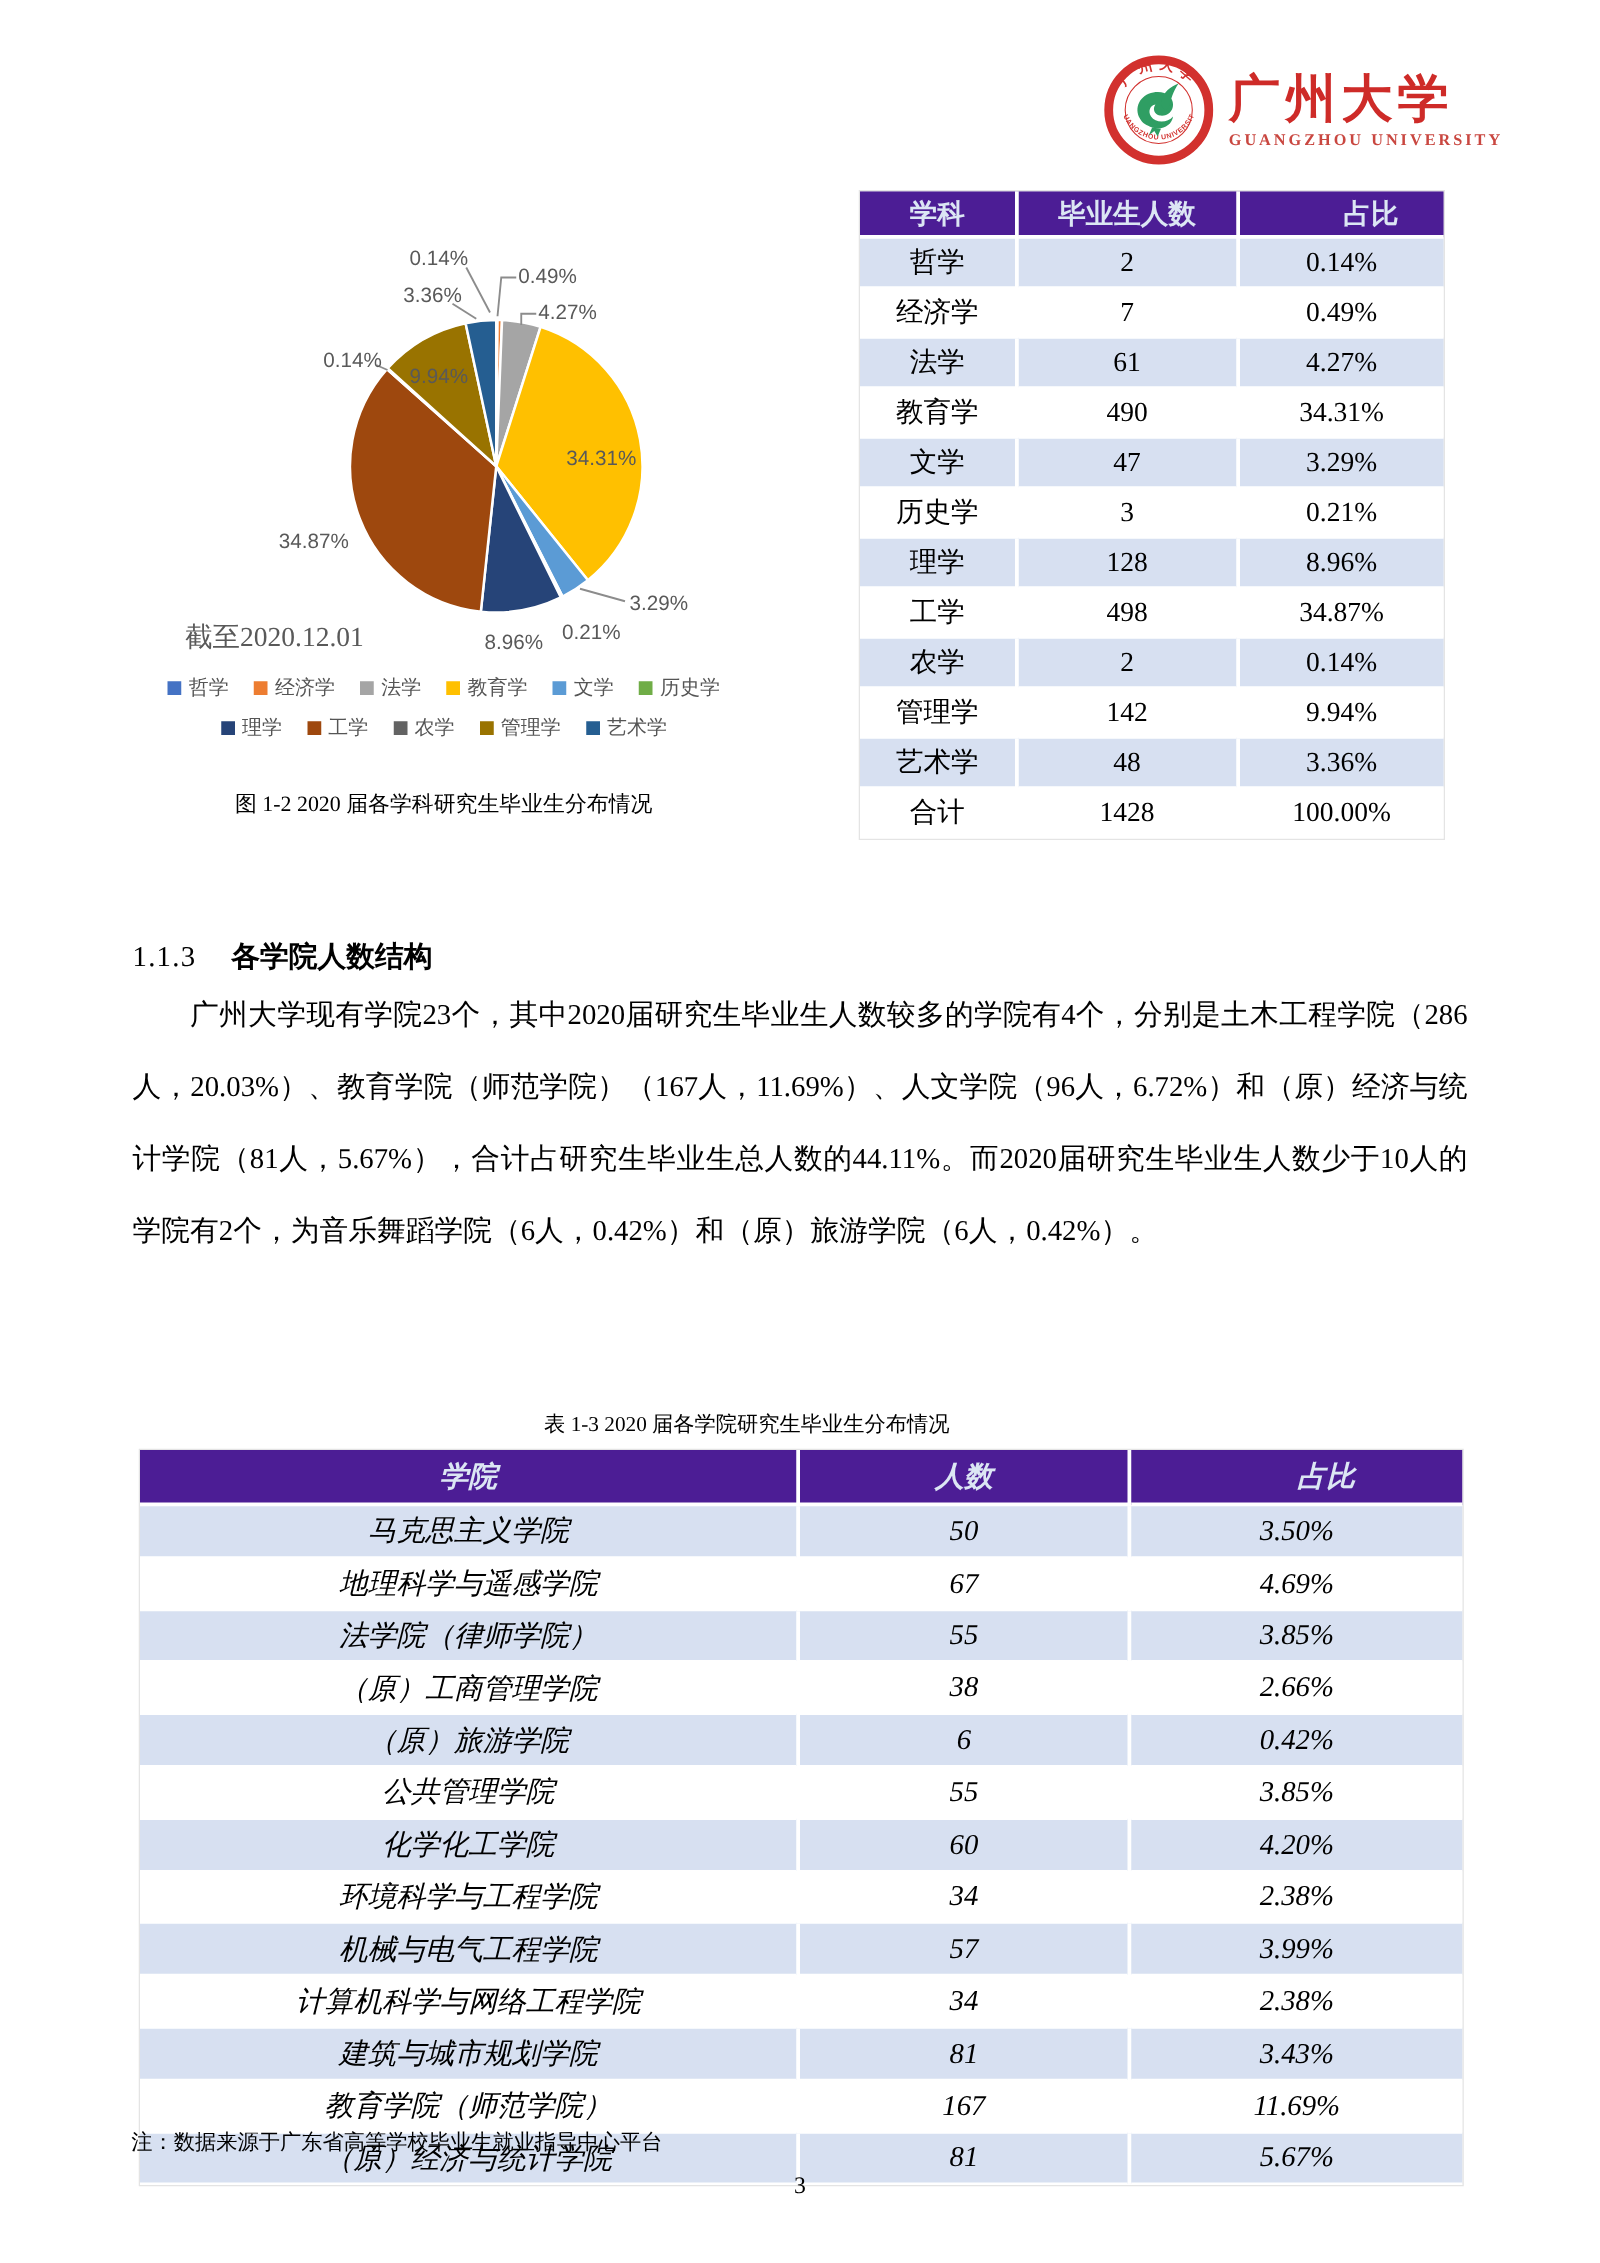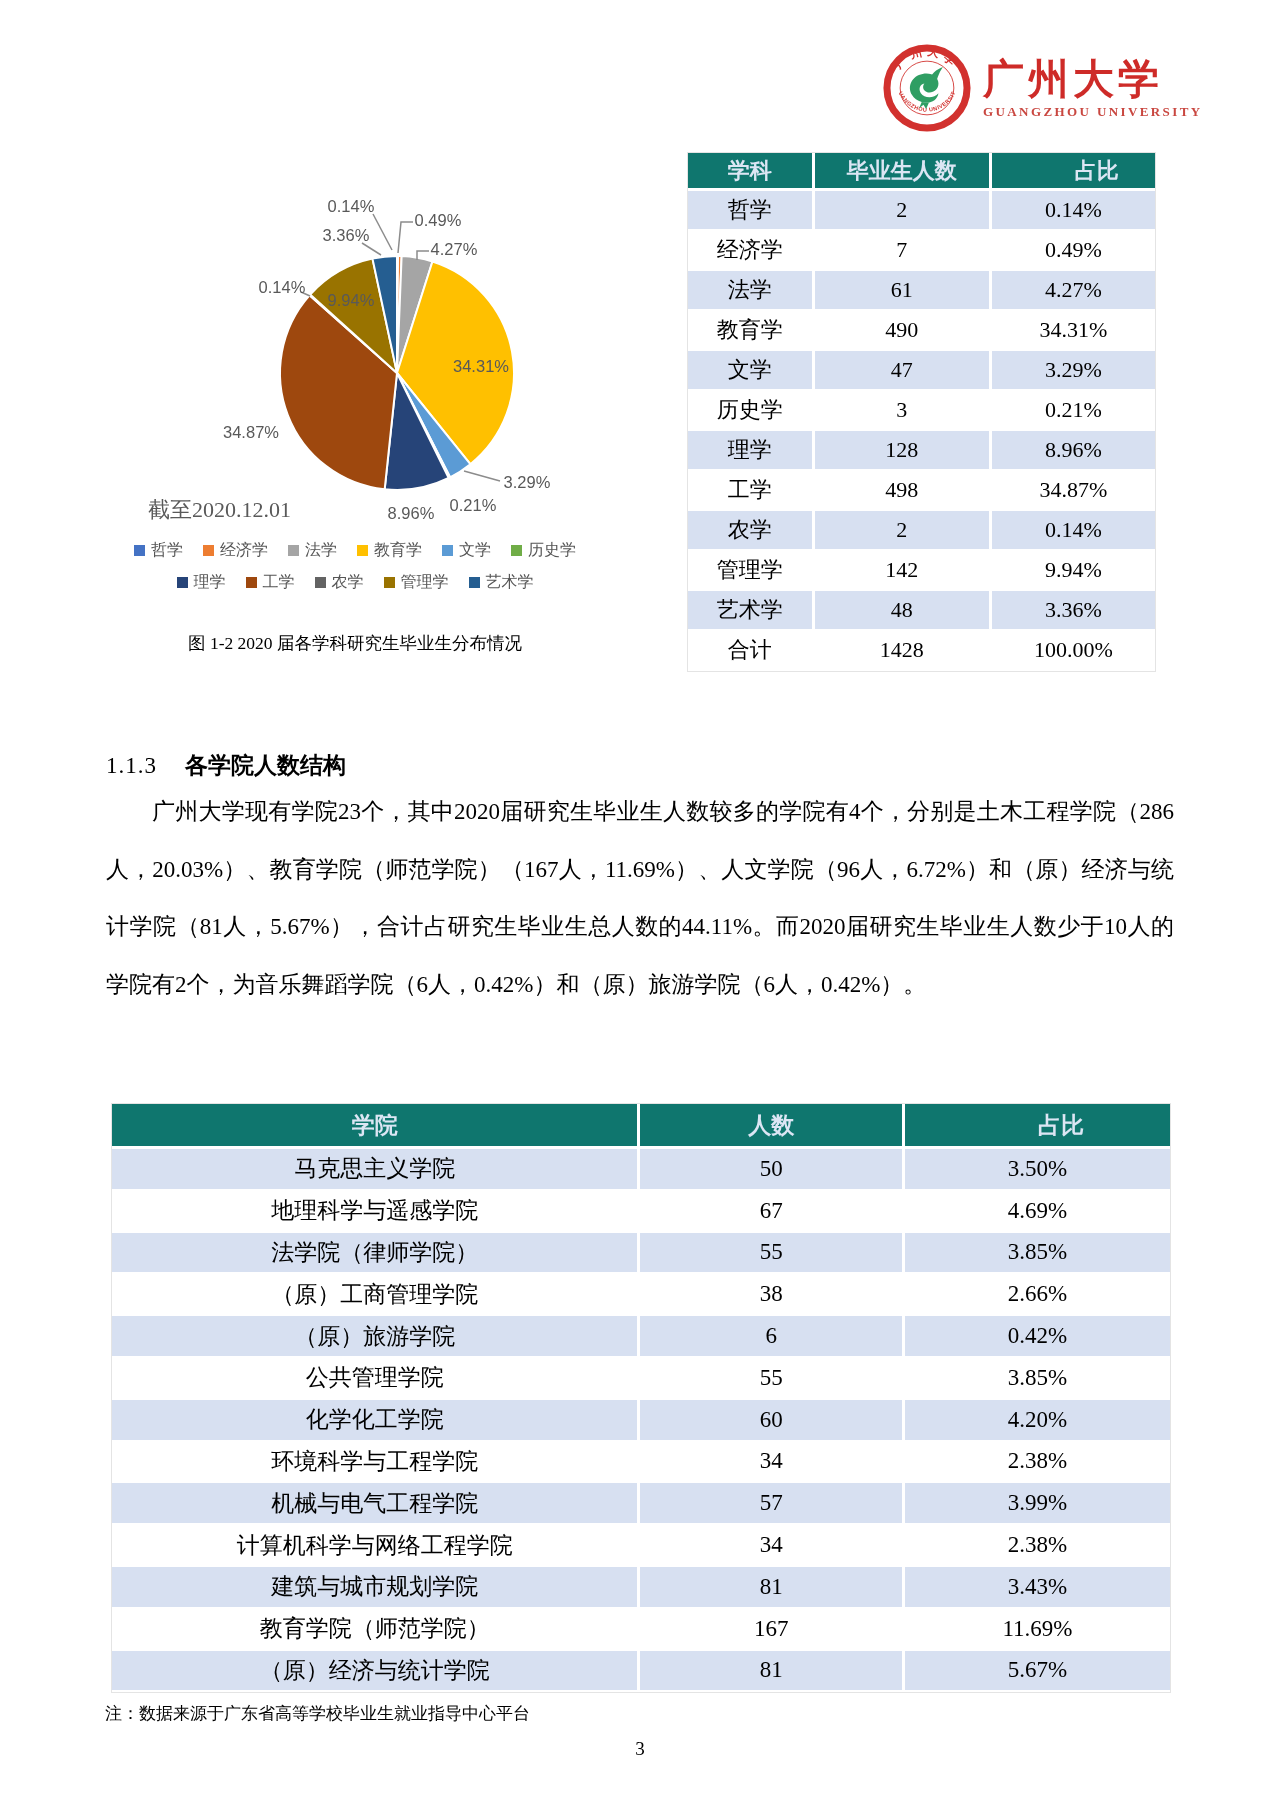--- a/index.html
+++ b/index.html
@@ -18,30 +18,30 @@
   .legend{position:absolute;left:120px;top:540px;width:470px;font-family:"Liberation Sans",sans-serif;}
   .legend-row{display:flex;justify-content:center;gap:20px;margin-bottom:11px;}
   .legend-item{display:flex;align-items:center;font-size:16px;color:#555;white-space:nowrap;}
   .legend-swatch{width:11px;height:11px;margin-right:6px;display:inline-block;flex:none;}
   .fig-caption{position:absolute;left:120px;top:631px;width:470px;text-align:center;font-size:17.5px;}
 
   
   .t12-caption{position:absolute;left:688px;top:631px;width:467px;text-align:center;font-size:17.5px;}
   table.datatable{border-collapse:collapse;table-layout:fixed;text-align:center;
                   font-family:"Liberation Serif",serif;}
-  table.datatable th{background:#0f766e;color:#DCE6F4;font-weight:bold;
+  table.datatable th{background:#4c1d95;color:#DCE6F4;font-weight:bold;
                      border-right:3px solid #fff;border-bottom:3px solid #fff;}
   table.datatable th:last-child{border-right:none;padding-left:48px;}
   table.datatable td{border-right:3px solid #fff;border-bottom:2px solid #fff;background:#fff;}
   table.datatable td:last-child{border-right:none;}
   table.datatable tr.stripe td{background:#D7E0F1;}
   .t12{position:absolute;left:688px;top:153px;width:467px;font-size:22px;outline:1px solid #e4e4e4;}
   .t12 th{height:33px;font-size:22px;}
   .t12 td{height:36px;}
-  .t13{position:absolute;left:112px;top:1104px;width:1058px;font-size:23px;outline:1px solid #e4e4e4;}
+  .t13{position:absolute;left:112px;top:1160px;width:1058px;font-size:23px;outline:1px solid #e4e4e4;font-style:italic;}
   .t13 th{height:40px;font-size:23px;}
   .t13 td{height:37.8px;}
 
   
   .section-heading{position:absolute;left:106px;top:750px;font-size:23px;color:#000;}
   .section-number{font-family:"Liberation Serif",serif;letter-spacing:1px;margin-top:45px;}
   .section-title{font-family:"Liberation Sans",sans-serif;font-weight:bold;margin-left:28px;}
   .para{position:absolute;left:106px;top:783px;width:1068px;font-size:23px;line-height:57.5px;
         text-align:justify;text-indent:2em;}
 

